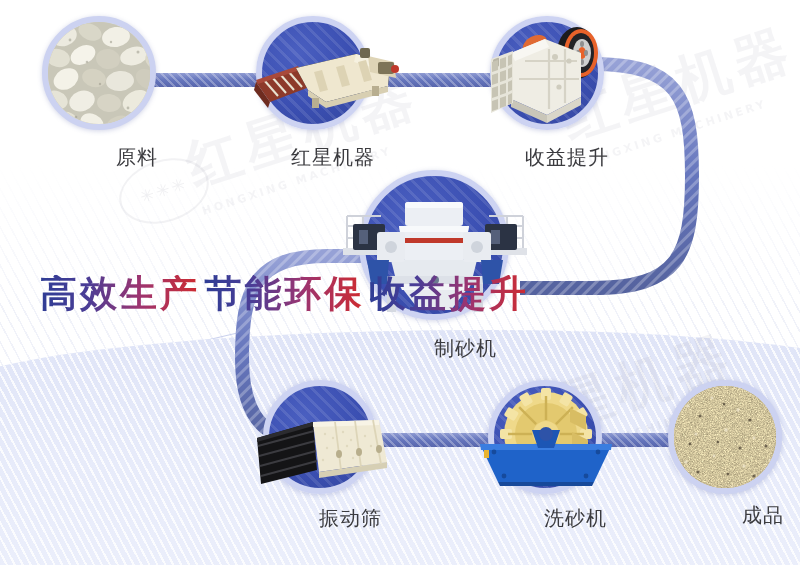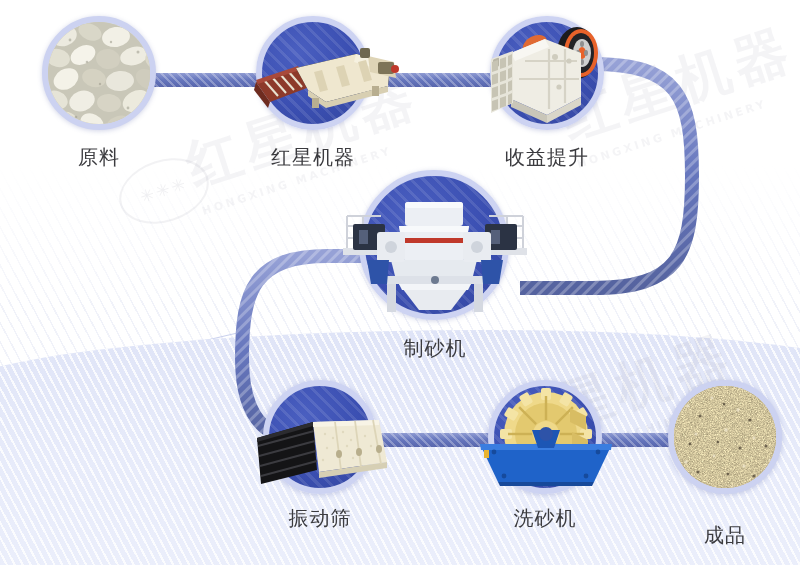--- a/index.html
+++ b/index.html
@@ -89,21 +89,21 @@
     background:
       repeating-linear-gradient(45deg,
         rgba(255,255,255,0.10) 0px, rgba(255,255,255,0.10) 3px,
         rgba(255,255,255,0) 3px, rgba(255,255,255,0) 9px),
       radial-gradient(circle at 35% 30%, #4a5fc0 0%, #3b4fb2 55%, #33469f 100%);
     box-shadow:0 1px 5px rgba(90,100,170,0.28);
     overflow:hidden;
   }
   .circle.photo { border-color:#ccd2f1; background:#dfe2f3; }
   .label {
-    position:absolute; text-align:center; color:#3b3b3f;
+    position:absolute; text-align:right; color:#3b3b3f;
     font-size:20px; letter-spacing:1px; white-space:nowrap;
     font-family:"DejaVu Sans","Liberation Sans",sans-serif;
   }
   .overflow-art { position:absolute; overflow:visible; }
 
   
   .pebbles { position:absolute; inset:0; background:#cfcec2; }
 
   
   .sandfill { position:absolute; inset:0; background:#b3a177; }
@@ -610,17 +610,22 @@
             <circle cx="66" cy="62" r="1.6"></circle>
               <circle cx="92" cy="60" r="1.4"></circle>
             <circle cx="24" cy="86" r="1.5"></circle>
               <circle cx="54" cy="88" r="1.3"></circle>
             <circle cx="80" cy="90" r="1.6"></circle>
               <circle cx="106" cy="84" r="1.4"></circle>
           </g>
         </svg>
       </div>
     </div>
-    <div class="label" style="left:-2px; top:142px; width:118px;">成品</div>
-  </div>
-
+    <div class="label" style="left:-2px; top:122px; width:118px;">成品</div>
+  </div>
+
+  <div class="slogans">
+    <div class="slogan">高效生产</div>
+    <div class="slogan">节能环保</div>
+    <div class="slogan">收益提升</div>
+  </div>
 
 </div>
 
 </body></html>

